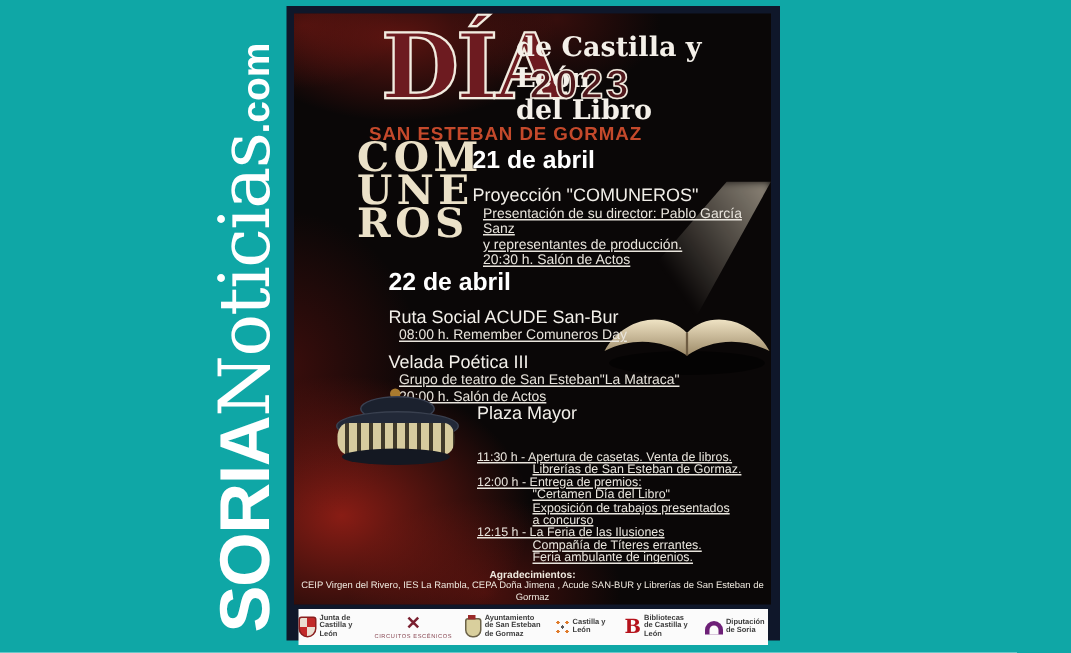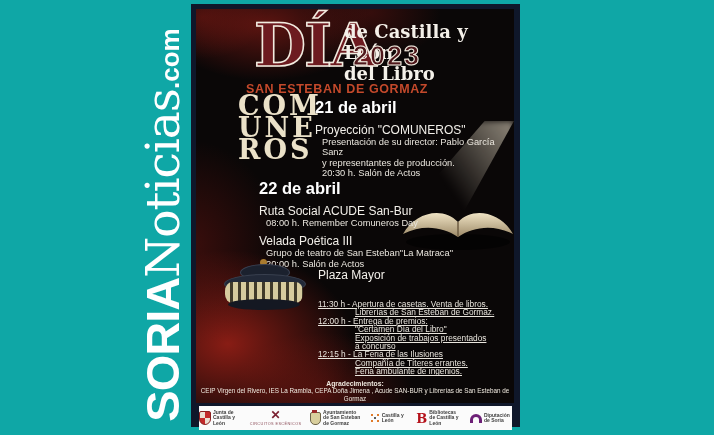--- a/index.html
+++ b/index.html
@@ -38,21 +38,21 @@
   .location{position:absolute;left:50px;top:73px;font-weight:bold;font-size:12.5px;
     letter-spacing:.6px;color:#c4492b;}
 
   .comuneros{position:absolute;left:42px;top:86px;font-family:"DejaVu Serif",serif;font-weight:bold;
     font-size:27px;line-height:22px;letter-spacing:3px;color:#ebe1c8;}
 
   .event{position:absolute;}
   .ev-date{font-weight:bold;font-size:16.5px;color:#ffffff;
     text-underline-offset:3px;text-decoration-thickness:1.5px;}
   .ev-title{margin-top:6px;font-size:12px;color:#f2efe9;}
-  .ev-detail{margin-left:7px;font-size:9.3px;line-height:10.4px;color:#e9e5dd;}
+  .ev-detail{margin-left:7px;font-size:9.3px;line-height:10.4px;color:#e9e5dd;text-decoration:underline;}
   .ev21{left:119px;top:89px;}
   .ev22{left:63px;top:170px;}
   .ev23{left:122px;top:253px;width:192px;}
   .sched{margin-top:18px;font-size:8.3px;line-height:8.4px;color:#e9e5dd;text-decoration:underline;}
   .sched .indent{padding-left:37px;}
 
   
   .beam{position:absolute;left:213px;top:112px;width:105px;height:95px;
     background:linear-gradient(235deg, rgba(255,243,219,.55), rgba(255,243,219,0) 65%);
     clip-path:polygon(100% 0, 72% 0, 0 92%, 50% 100%);filter:blur(3px);}

